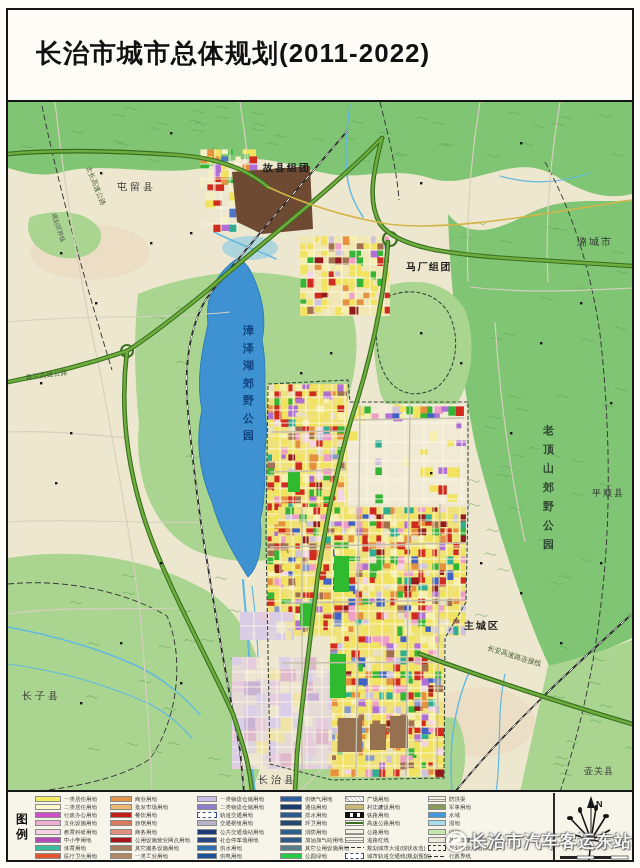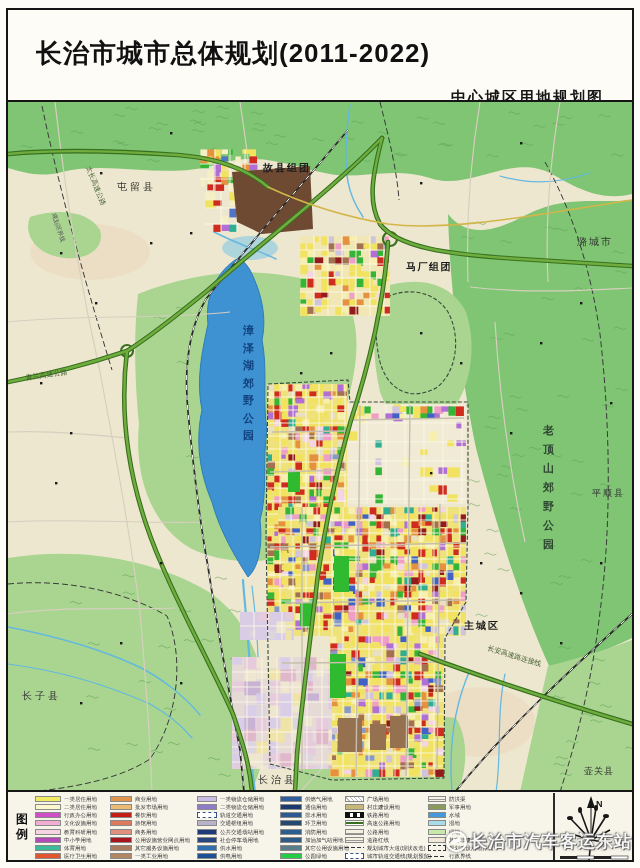--- a/index.html
+++ b/index.html
@@ -66,21 +66,20 @@
 </style>
 </head>
 <body>
 
 <div class="page">
 
   <div class="outer-frame"></div>
 
   <div class="title-block">
     <div class="main-title">长治市城市总体规划(2011-2022)</div>
-    <div class="sub-title">中心城区用地规划图</div>
   </div>
 
   <div class="map-wrap">
     <svg id="map-svg" width="624" height="692" viewBox="8 100 624 692">
       <rect x="8" y="100" width="624" height="692" class="m-paper"></rect>
 
       <g>
         <ellipse class="m-patch" cx="90" cy="250" rx="60" ry="28"></ellipse>
         <ellipse class="m-patch" cx="530" cy="430" rx="45" ry="60"></ellipse>
         <ellipse class="m-patch" cx="160" cy="640" rx="40" ry="22"></ellipse>

